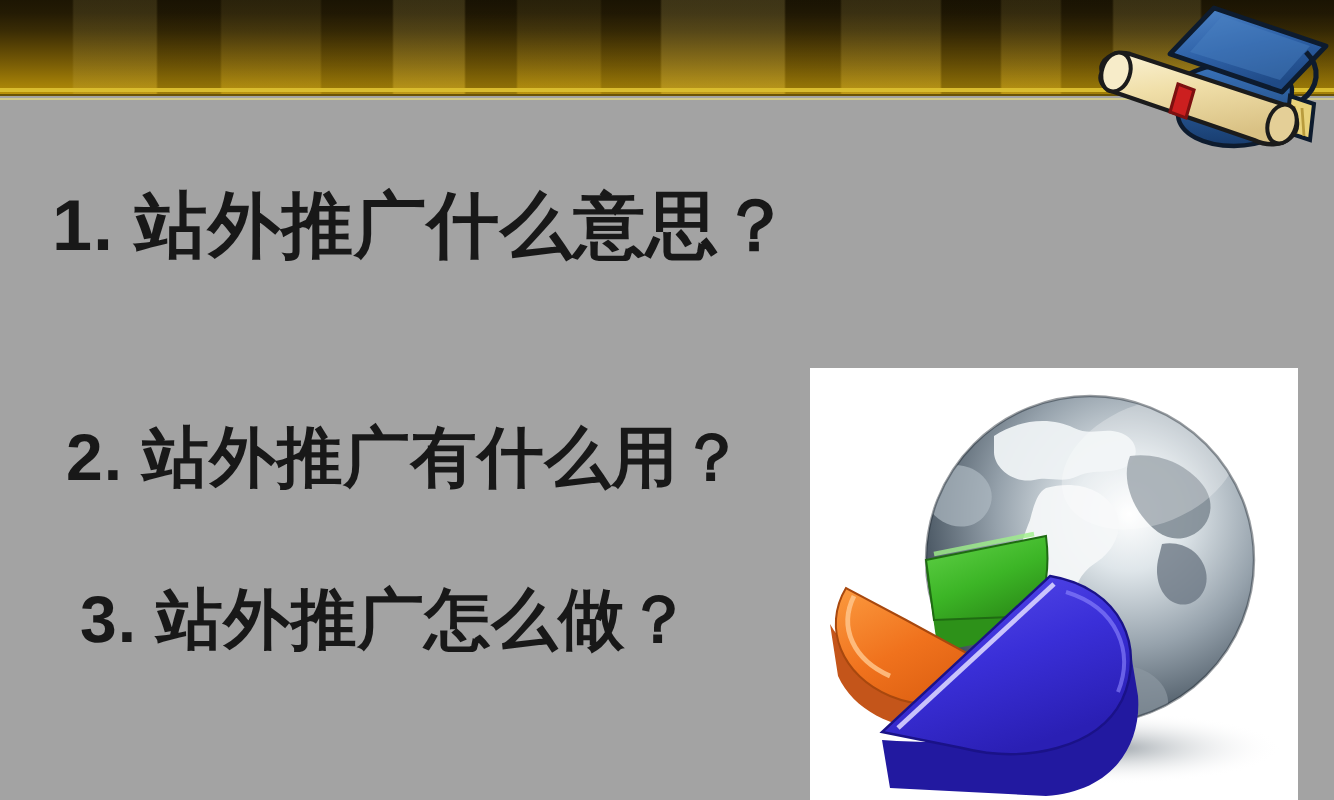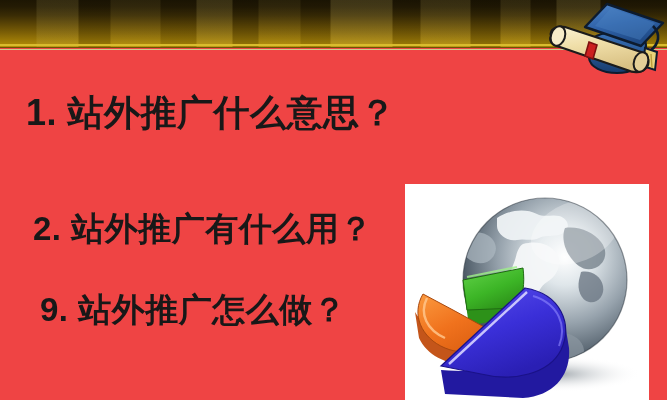--- a/index.html
+++ b/index.html
@@ -11,21 +11,21 @@
     height: 400px;
     overflow: hidden;
     font-family: "Liberation Sans", "DejaVu Sans", sans-serif;
     background: #f5f5e6;
   }
 
   .slide {
     position: relative;
     width: 667px;
     height: 400px;
-    background: #ef4444;
+    background: #a3a3a3;
     overflow: hidden;
   }
 
   
   .header {
     position: absolute;
     left: 0;
     top: 0;
     width: 667px;
     height: 50px;
@@ -195,21 +195,21 @@
       <path d="M6 40 C4 34 12 29 20 31 L96 56 C104 59 106 68 100 73 C96 77 88 77 82 74 L12 50 C6 48 4 44 6 40 Z" fill="url(#scrollG)" stroke="#1b1b1b" stroke-width="2.2"></path>
       <ellipse cx="13" cy="40" rx="7" ry="10" transform="rotate(18 13 40)" fill="#f7ecc9" stroke="#1b1b1b" stroke-width="2"></ellipse>
       <ellipse cx="96" cy="66" rx="7" ry="10" transform="rotate(18 96 66)" fill="#e4cf97" stroke="#1b1b1b" stroke-width="2"></ellipse>
 
       <path d="M44 46 L52 49 L48 63 L40 60 Z" fill="#cc1f1f" stroke="#7d1010" stroke-width="1.6"></path>
     </svg>
   </div>
 
   <div class="q-line q1">1. 站外推广什么意思？</div>
   <div class="q-line q2">2. 站外推广有什么用？</div>
-  <div class="q-line q3">9. 站外推广怎么做？</div>
+  <div class="q-line q3">3. 站外推广怎么做？</div>
 
   <div class="picture">
     <svg width="244" height="216" viewBox="0 0 244 216" xmlns="http://www.w3.org/2000/svg">
       <defs>
         <radialGradient id="globeG" cx="0.62" cy="0.36" r="0.78">
           <stop offset="0%" stop-color="#ffffff"></stop>
           <stop offset="22%" stop-color="#dfe6ea"></stop>
           <stop offset="52%" stop-color="#96a2ac"></stop>
           <stop offset="80%" stop-color="#4d5a66"></stop>
           <stop offset="100%" stop-color="#232c36"></stop>

